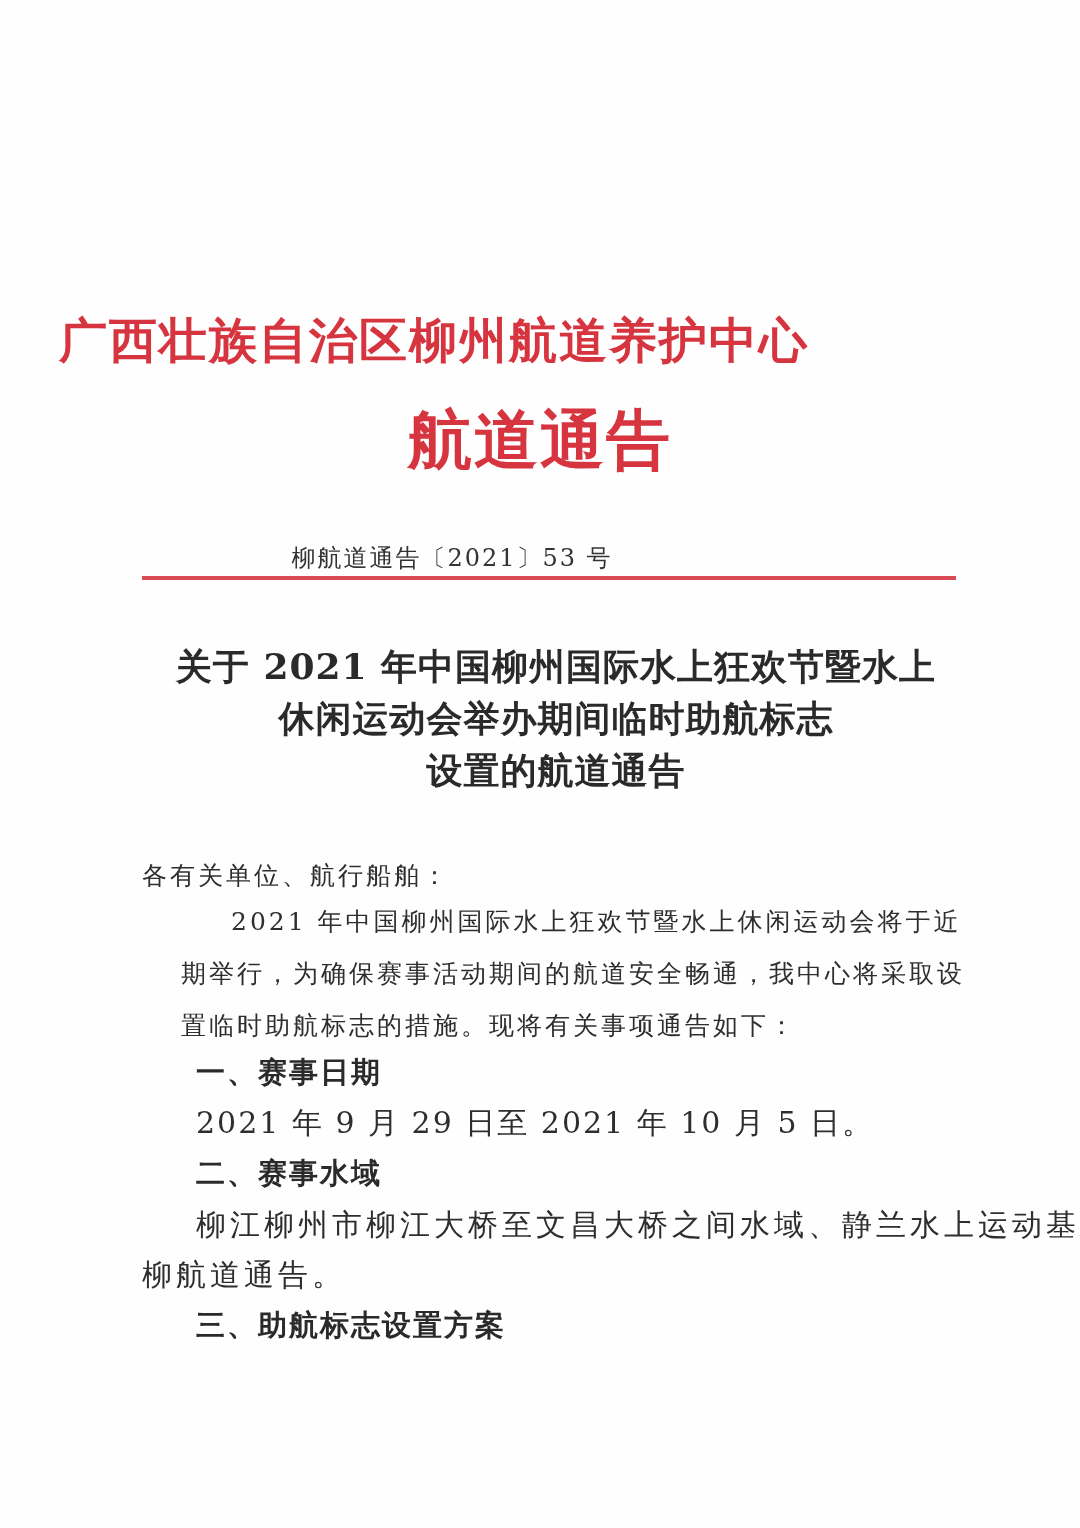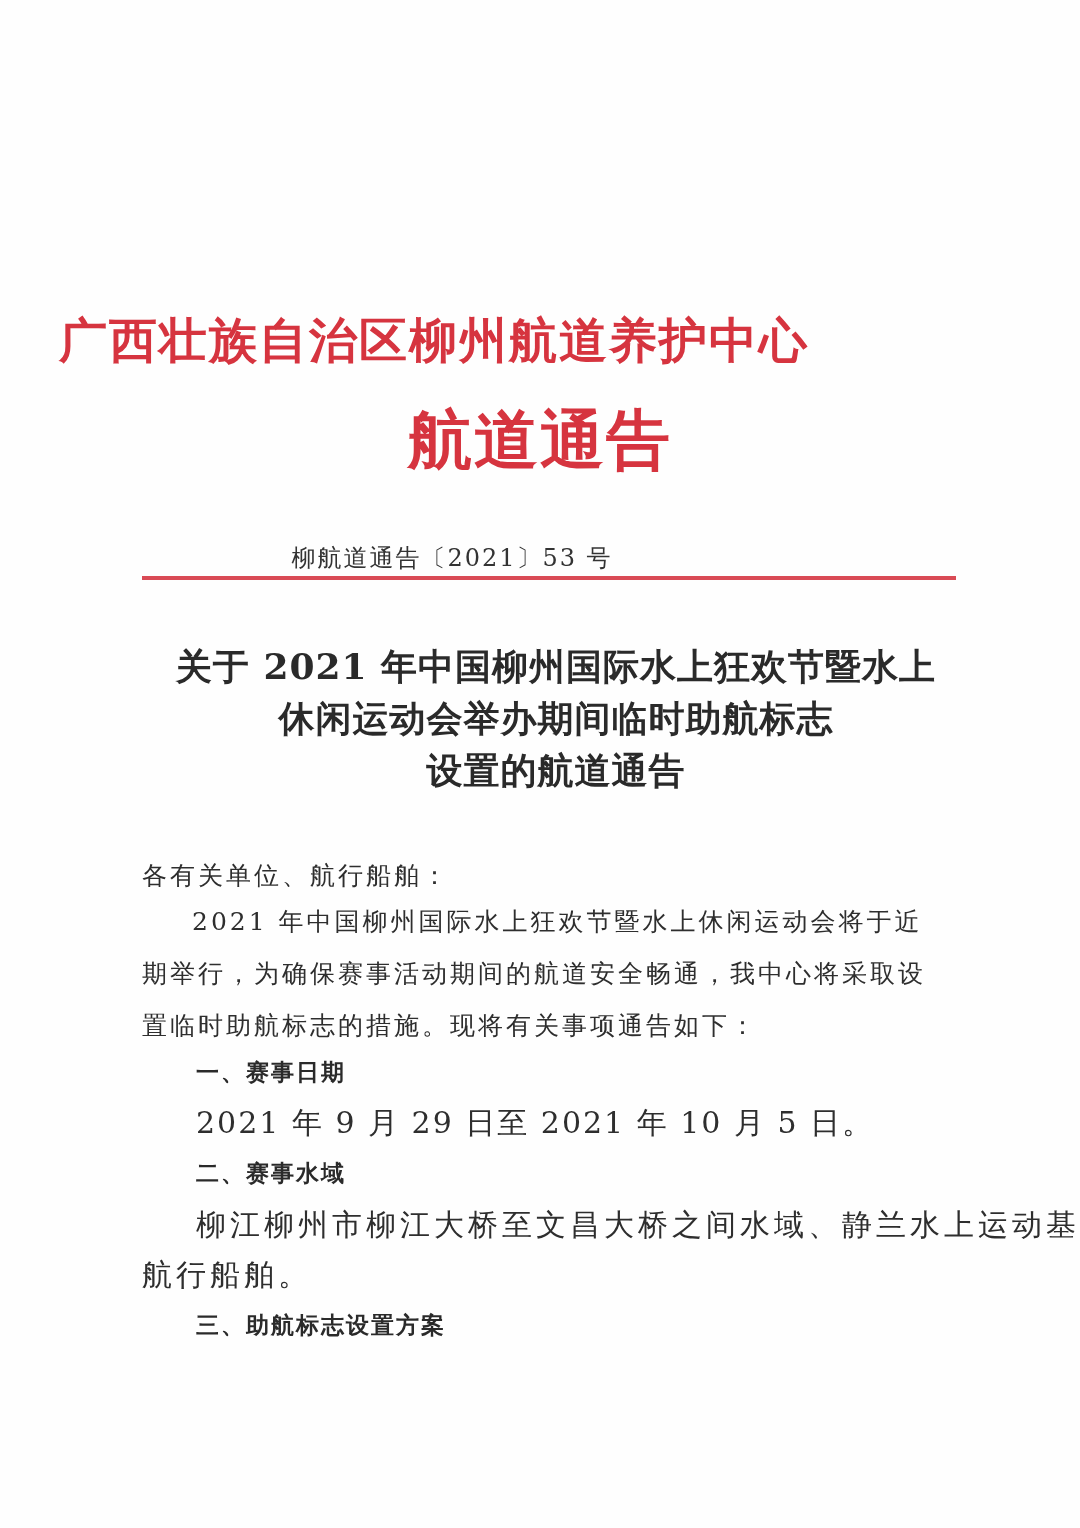--- a/index.html
+++ b/index.html
@@ -82,26 +82,26 @@
     .body-text {
       position: absolute;
       left: 142px;
       width: 800px;
       font-size: 25px;
       line-height: 52px;
       color: #2e2e2e;
       letter-spacing: 3px;
     }
     .salutation { top: 850px; }
-    .para { top: 896px; text-indent: 2em; }
+    .para { top: 896px; text-indent: 2em; margin-left: 39px; }
     .para-line { display: block; white-space: nowrap; }
     .heading {
       position: absolute;
       left: 196px;
-      font-size: 23px;
+      font-size: 29px;
       font-weight: bold;
       font-family: "DejaVu Sans", "Liberation Sans", sans-serif;
       color: #2a2a2a;
       letter-spacing: 2px;
       line-height: 40px;
     }
     .h1 { top: 1052px; }
     .h2 { top: 1153px; }
     .h3 { top: 1305px; }
     .line-text {
@@ -139,17 +139,17 @@
     <span class="para-line">2021 年中国柳州国际水上狂欢节暨水上休闲运动会将于近</span>
     <span class="para-line" style="text-indent:0">期举行，为确保赛事活动期间的航道安全畅通，我中心将采取设</span>
     <span class="para-line" style="text-indent:0">置临时助航标志的措施。现将有关事项通告如下：</span>
   </div>
 
   <div class="heading h1">一、赛事日期</div>
   <div class="line-text date-line">2021 年 9 月 29 日至 2021 年 10 月 5 日。</div>
 
   <div class="heading h2">二、赛事水域</div>
   <div class="line-text water-line1">柳江柳州市柳江大桥至文昌大桥之间水域、静兰水上运动基</div>
-  <div class="line-text water-line2">航行船舶。</div>
+  <div class="line-text water-line2">柳航道通告。</div>
 
   <div class="heading h3">三、助航标志设置方案</div>
 
 </div>
 
 </body></html>

